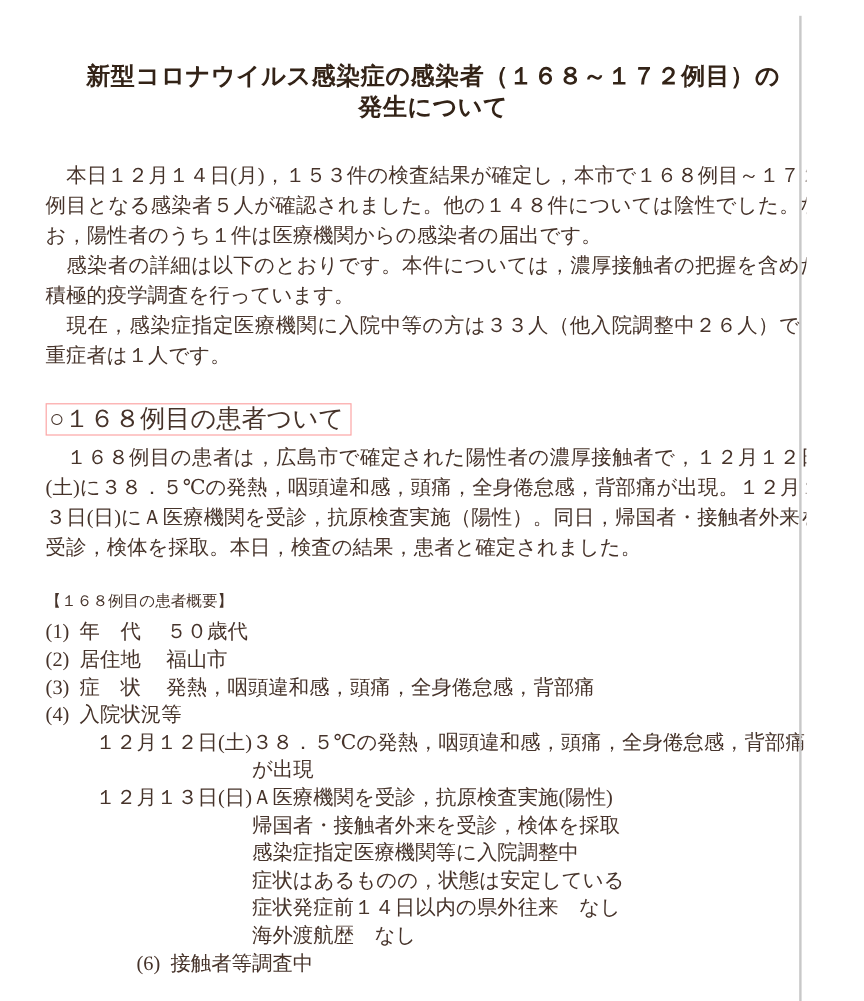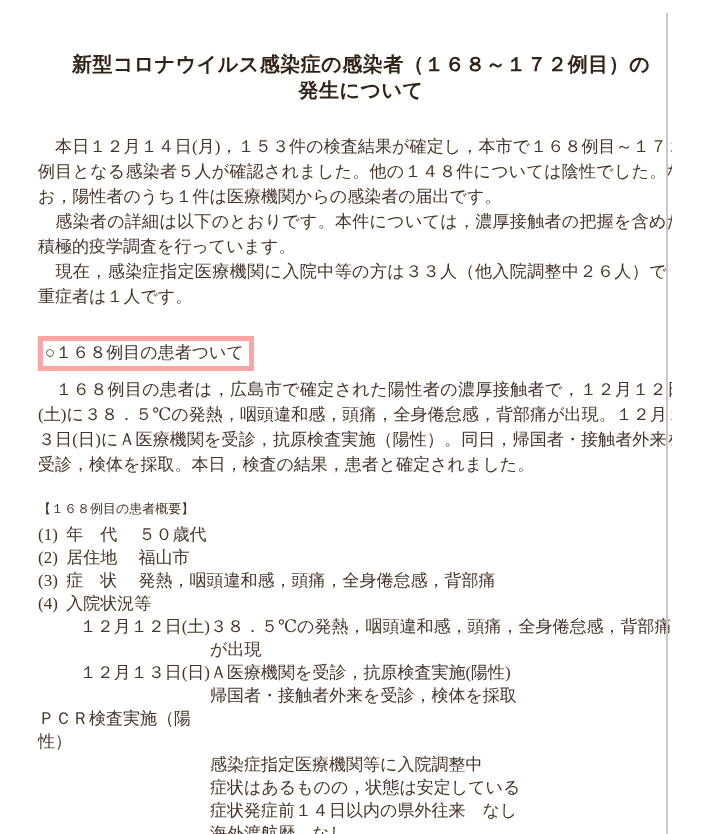--- a/index.html
+++ b/index.html
@@ -39,23 +39,23 @@
   .intro p {
     margin: 0;
     font-size: 17px;
     line-height: 25px;
     text-align: justify;
     white-space: pre-wrap;
   }
   .boxed-heading {
     display: inline-block;
     margin-top: 27px;
-    border: 5px solid #fca5a5;
+    border: 1px solid #fca5a5;
     padding: 1px 5px 2px 2px;
-    font-size: 17px;
+    font-size: 21px;
     line-height: 22px;
   }
   .case-desc {
     margin: 6px 0 0 0;
     font-size: 17px;
     line-height: 25px;
     text-align: justify;
     white-space: pre-wrap;
   }
   .summary-heading {
@@ -138,21 +138,20 @@
           </div>
           <div class="srow">
             <div class="cell-label indent">１２月１３日(日)</div>
             <div class="cell-desc">Ａ医療機関を受診，抗原検査実施(陽性)</div>
           </div>
           <div class="srow">
             <div class="cell-label indent"></div>
             <div class="cell-desc">帰国者・接触者外来を受診，検体を採取</div>
           </div>
           <div class="srow">
-            <div class="cell-desc">ＰＣＲ検査実施（陽性）</div>
           </div>
           <div class="srow">
             <div class="cell-label indent"></div>
             <div class="cell-desc">感染症指定医療機関等に入院調整中</div>
           </div>
           <div class="srow">
             <div class="cell-label indent"></div>
             <div class="cell-desc">症状はあるものの，状態は安定している</div>
           </div>
           <div class="srow">

